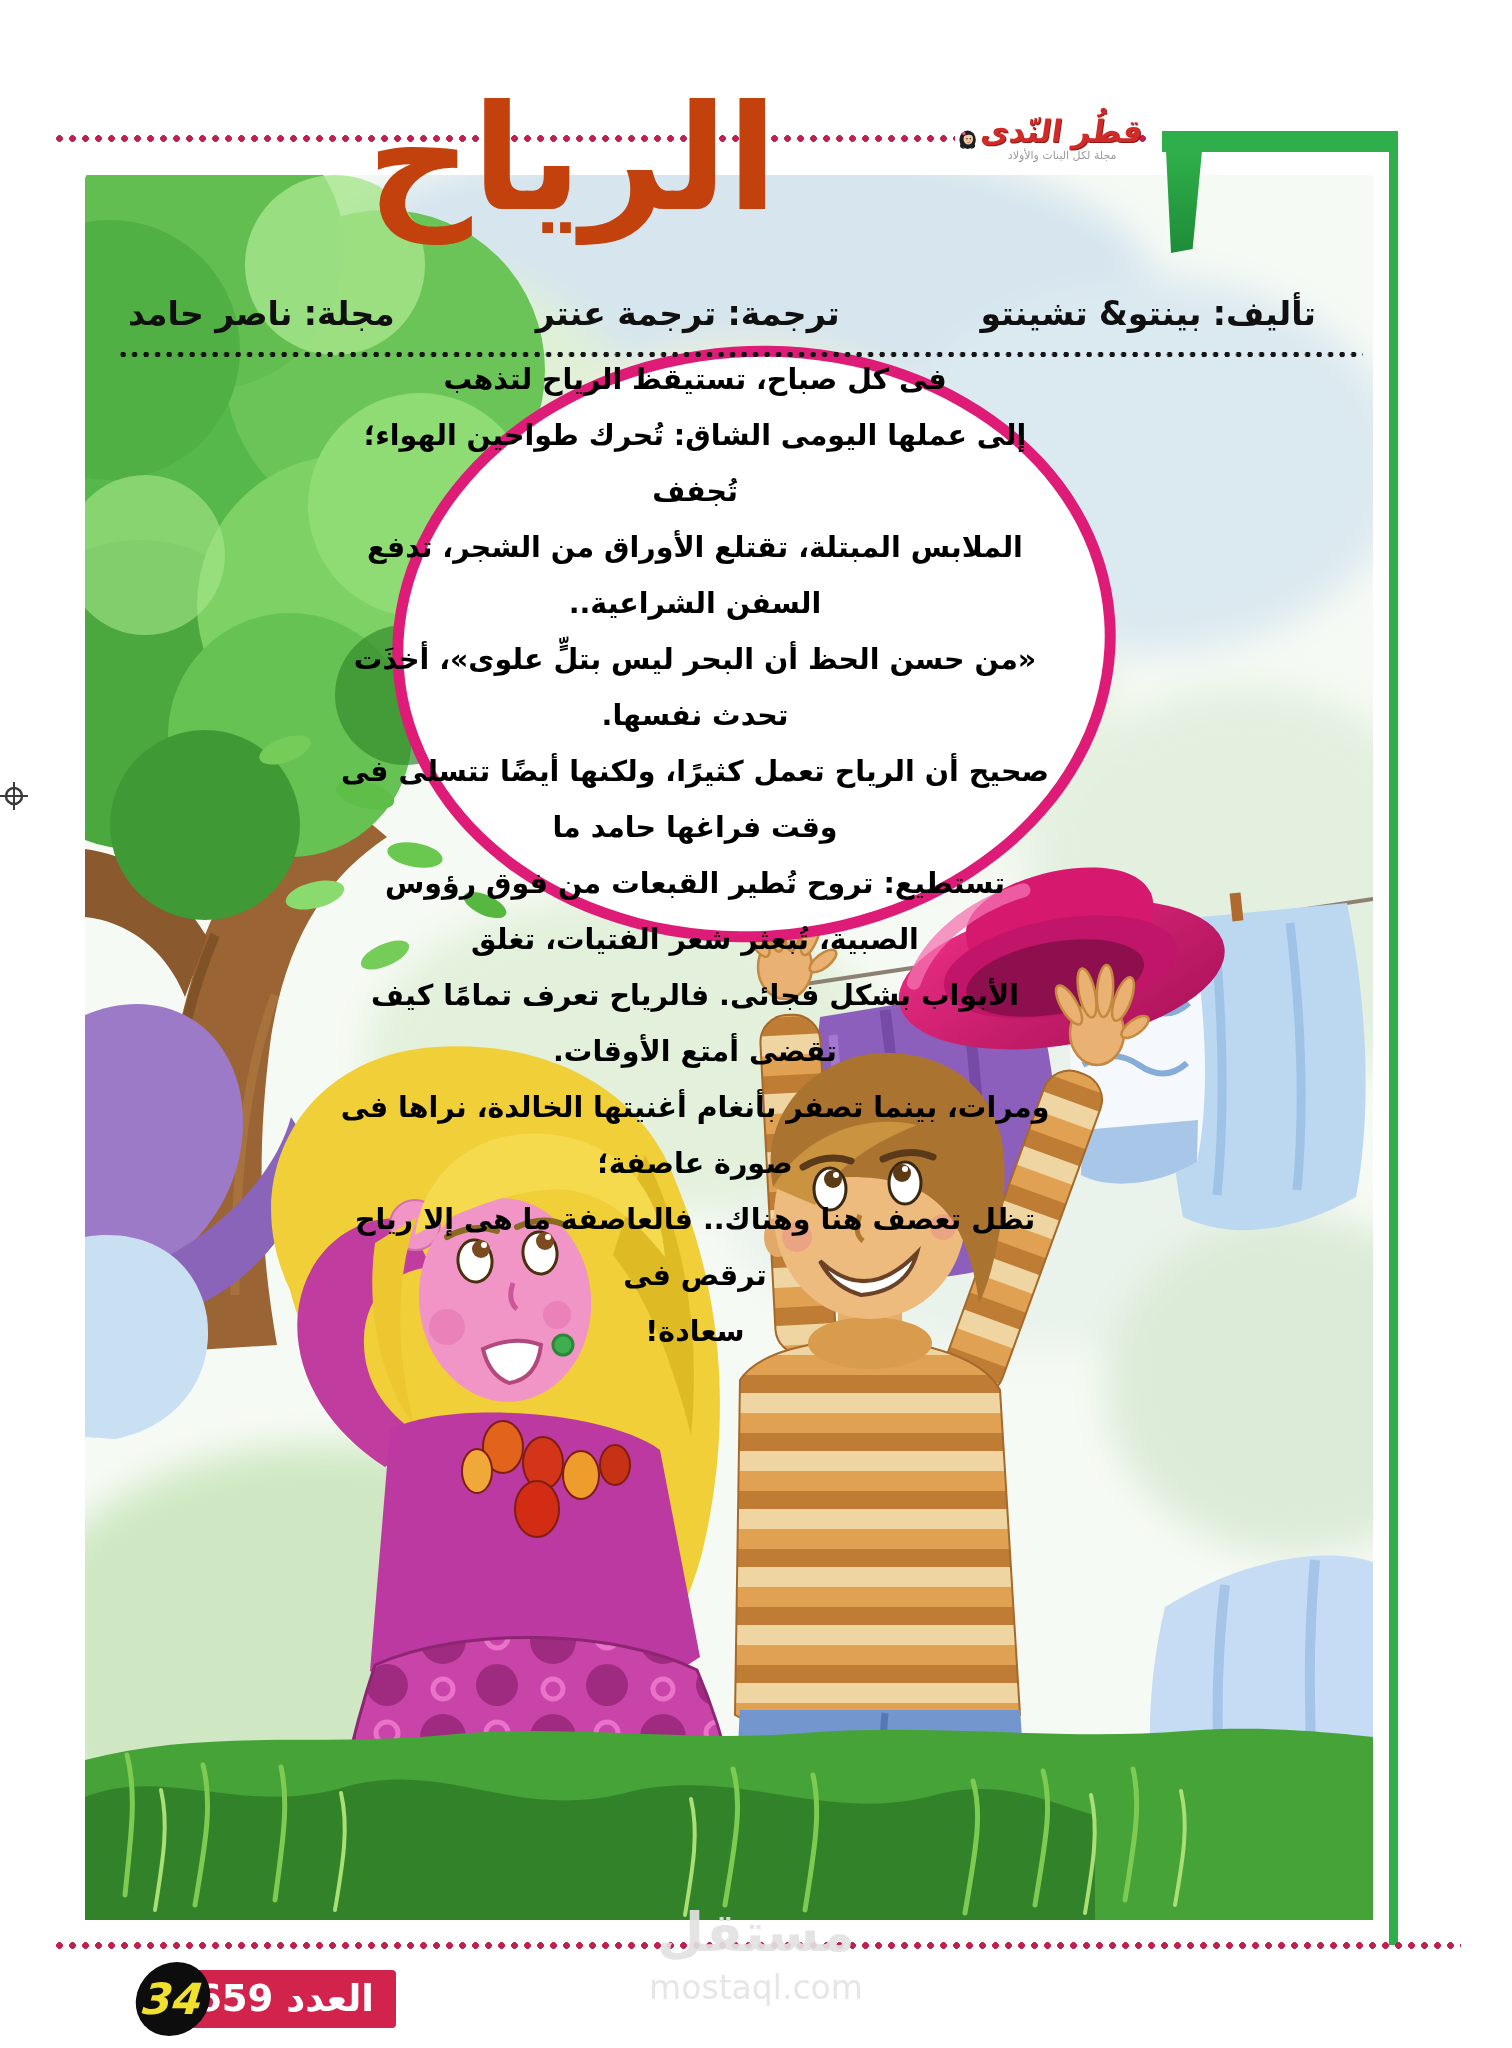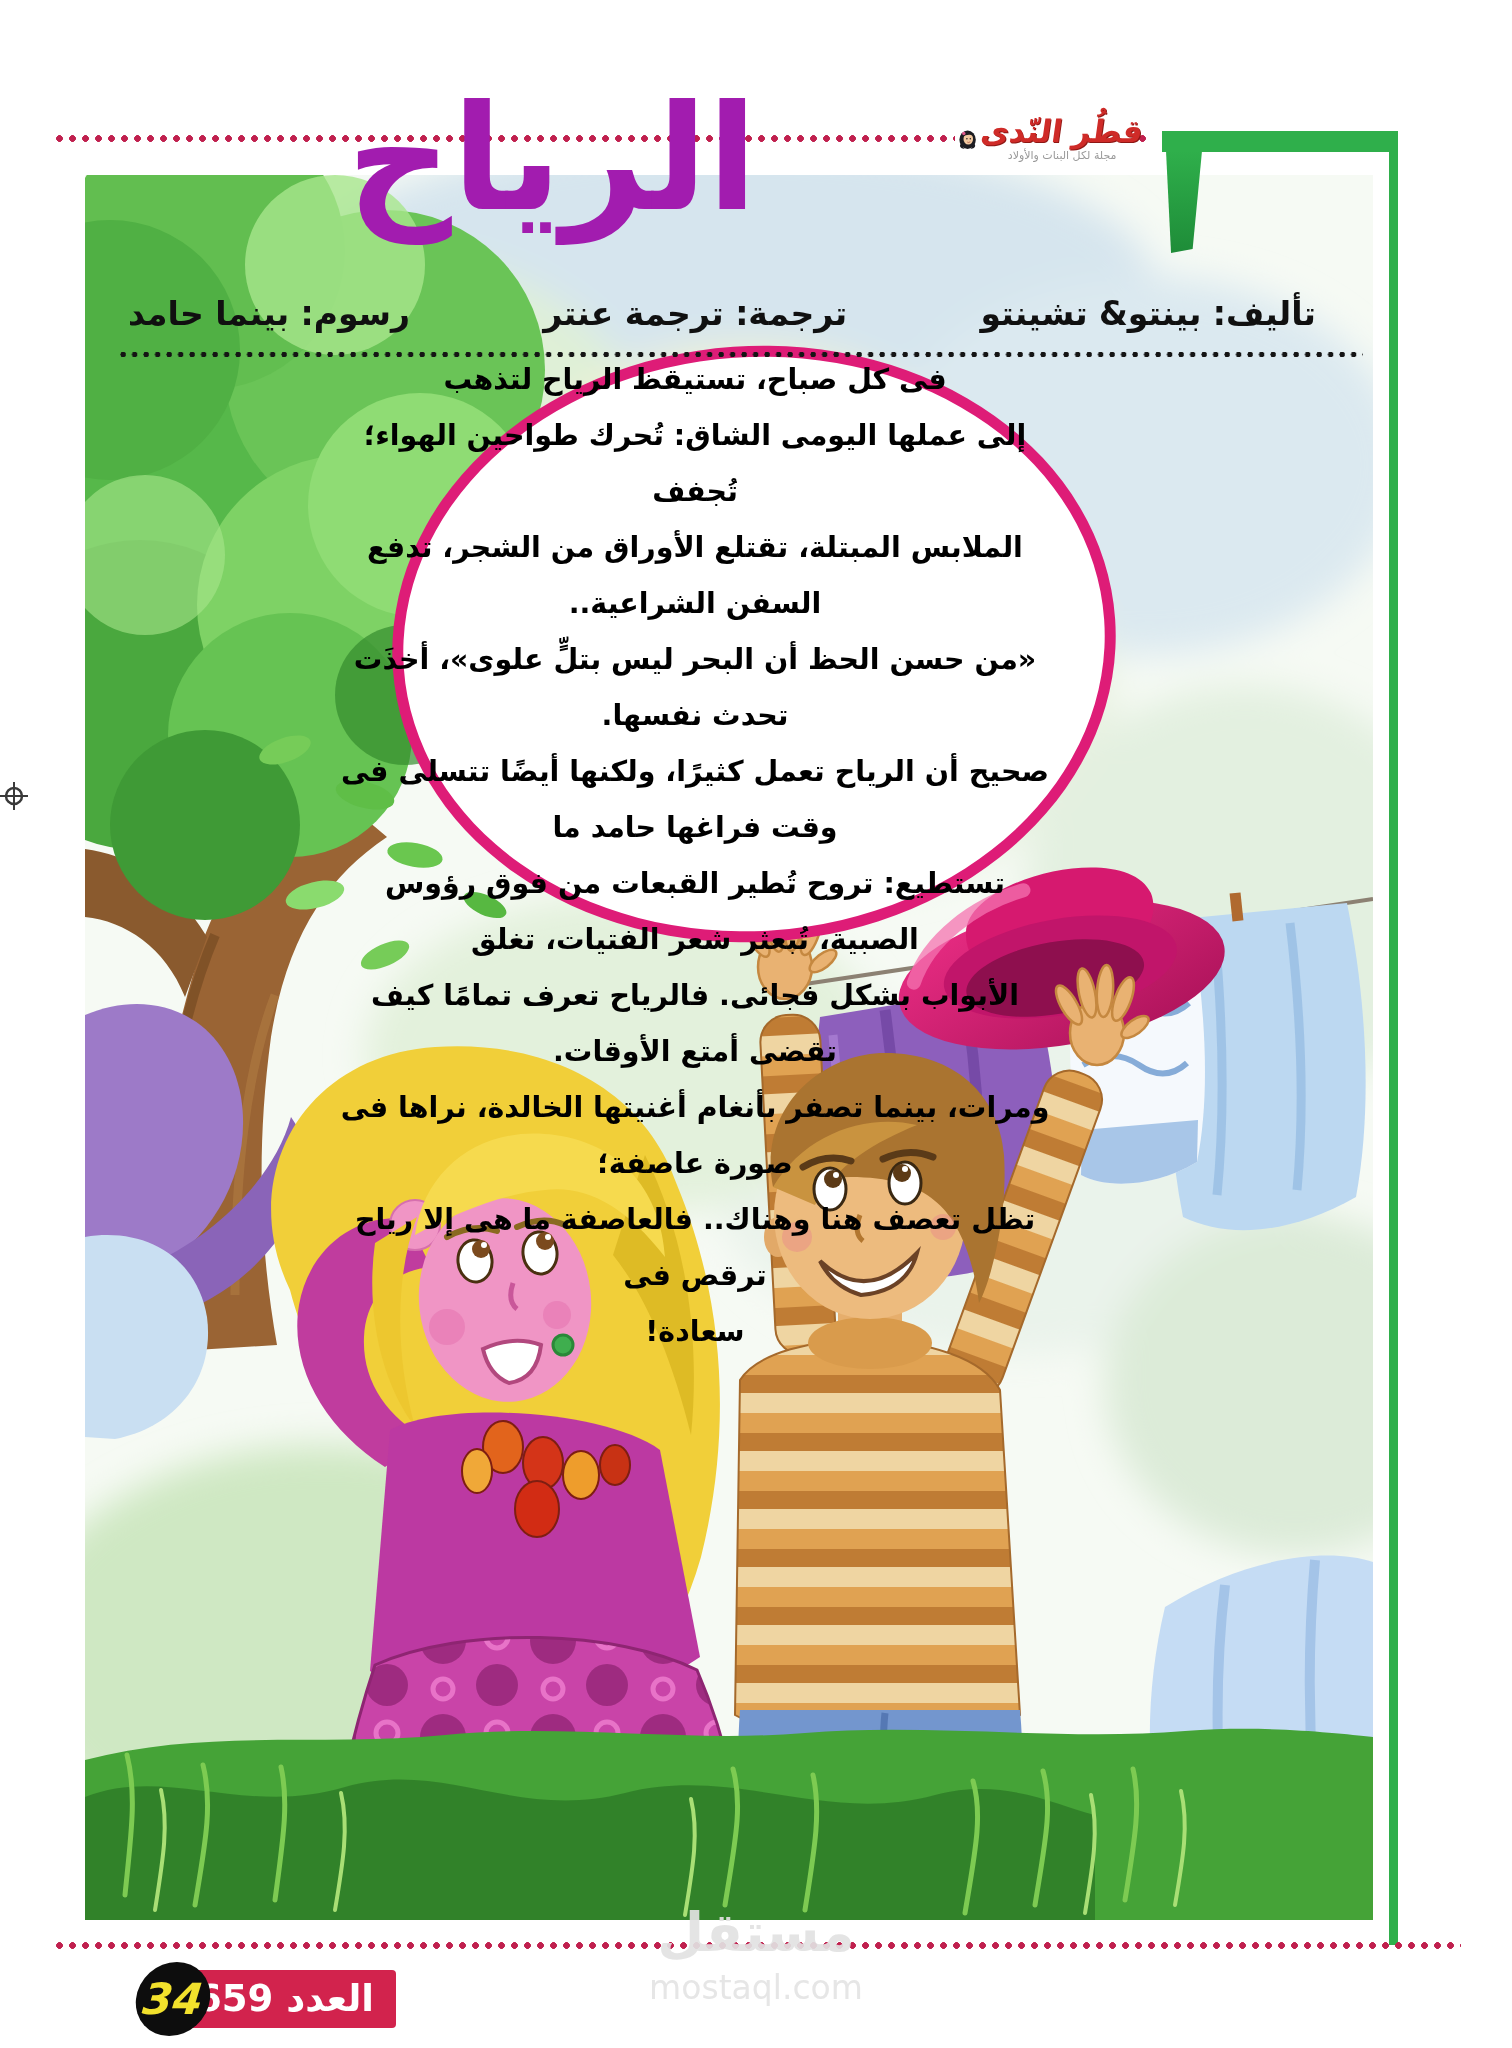--- a/index.html
+++ b/index.html
@@ -24,22 +24,22 @@
     clip-path:polygon(0 0,100% 0,74% 96%,14% 100%);}
   .frame-v{position:absolute;left:1389px;top:131px;width:9px;height:1814px;background:#2FAF4B;z-index:3;}
 
   
   .logo{position:absolute;left:958px;top:102px;width:185px;height:74px;display:flex;align-items:center;gap:4px;z-index:4;}
   .logo-title{color:#CF2B28;font-weight:bold;font-size:31px;transform:skewX(-8deg);white-space:nowrap;
     text-shadow:1px 1px 0 #8E1714;line-height:1;}
   .logo-tagline{color:#9a9a9a;font-size:11px;text-align:center;margin-top:2px;}
 
   
-  .article-title{position:absolute;left:312px;top:78px;width:480px;z-index:6;text-align:center;
-    color:#a21caf;font-size:146px;font-weight:bold;line-height:1.1;direction:rtl;}
+  .article-title{position:absolute;left:332px;top:78px;width:480px;z-index:6;text-align:center;
+    color:#c2410c;font-size:146px;font-weight:bold;line-height:1.1;direction:rtl;}
   .credits{position:absolute;left:128px;top:294px;width:1188px;z-index:6;display:flex;
     justify-content:space-between;direction:rtl;color:#101010;font-weight:bold;font-size:33px;}
 
   
   .illus{position:absolute;left:85px;top:175px;width:1288px;height:1745px;z-index:1;}
 
   
   .bubble{position:absolute;left:392px;top:346px;width:702px;height:574px;background:#ffffff;
     border:11px solid #DE1C77;border-radius:50%;transform:rotate(-4deg);z-index:2;}
   .story{position:absolute;left:332px;top:352px;width:726px;z-index:3;direction:rtl;text-align:center;
@@ -305,21 +305,21 @@
       </g>
     </g>
   </svg>
   </div>
 
   <div class="article-title">الرياح</div>
 
   <div class="credits">
     <span>تأليف: بينتو&amp; تشينتو</span>
     <span>ترجمة: ترجمة عنتر</span>
-    <span>رسوم: بينما حامد</span>
+    <span>مجلة: ناصر حامد</span>
   </div>
   <div class="dotted-black"></div>
 
   <div class="bubble"></div>
   <div class="story">
     <div>فى كل صباح، تستيقظ الرياح لتذهب</div>
     <div>إلى عملها اليومى الشاق: تُحرك طواحين الهواء؛ تُجفف</div>
     <div>الملابس المبتلة، تقتلع الأوراق من الشجر، تدفع السفن الشراعية..</div>
     <div>«من حسن الحظ أن البحر ليس بتلٍّ علوى»، أخذَت تحدث نفسها.</div>
     <div>صحيح أن الرياح تعمل كثيرًا، ولكنها أيضًا تتسلى فى وقت فراغها حامد ما</div>

